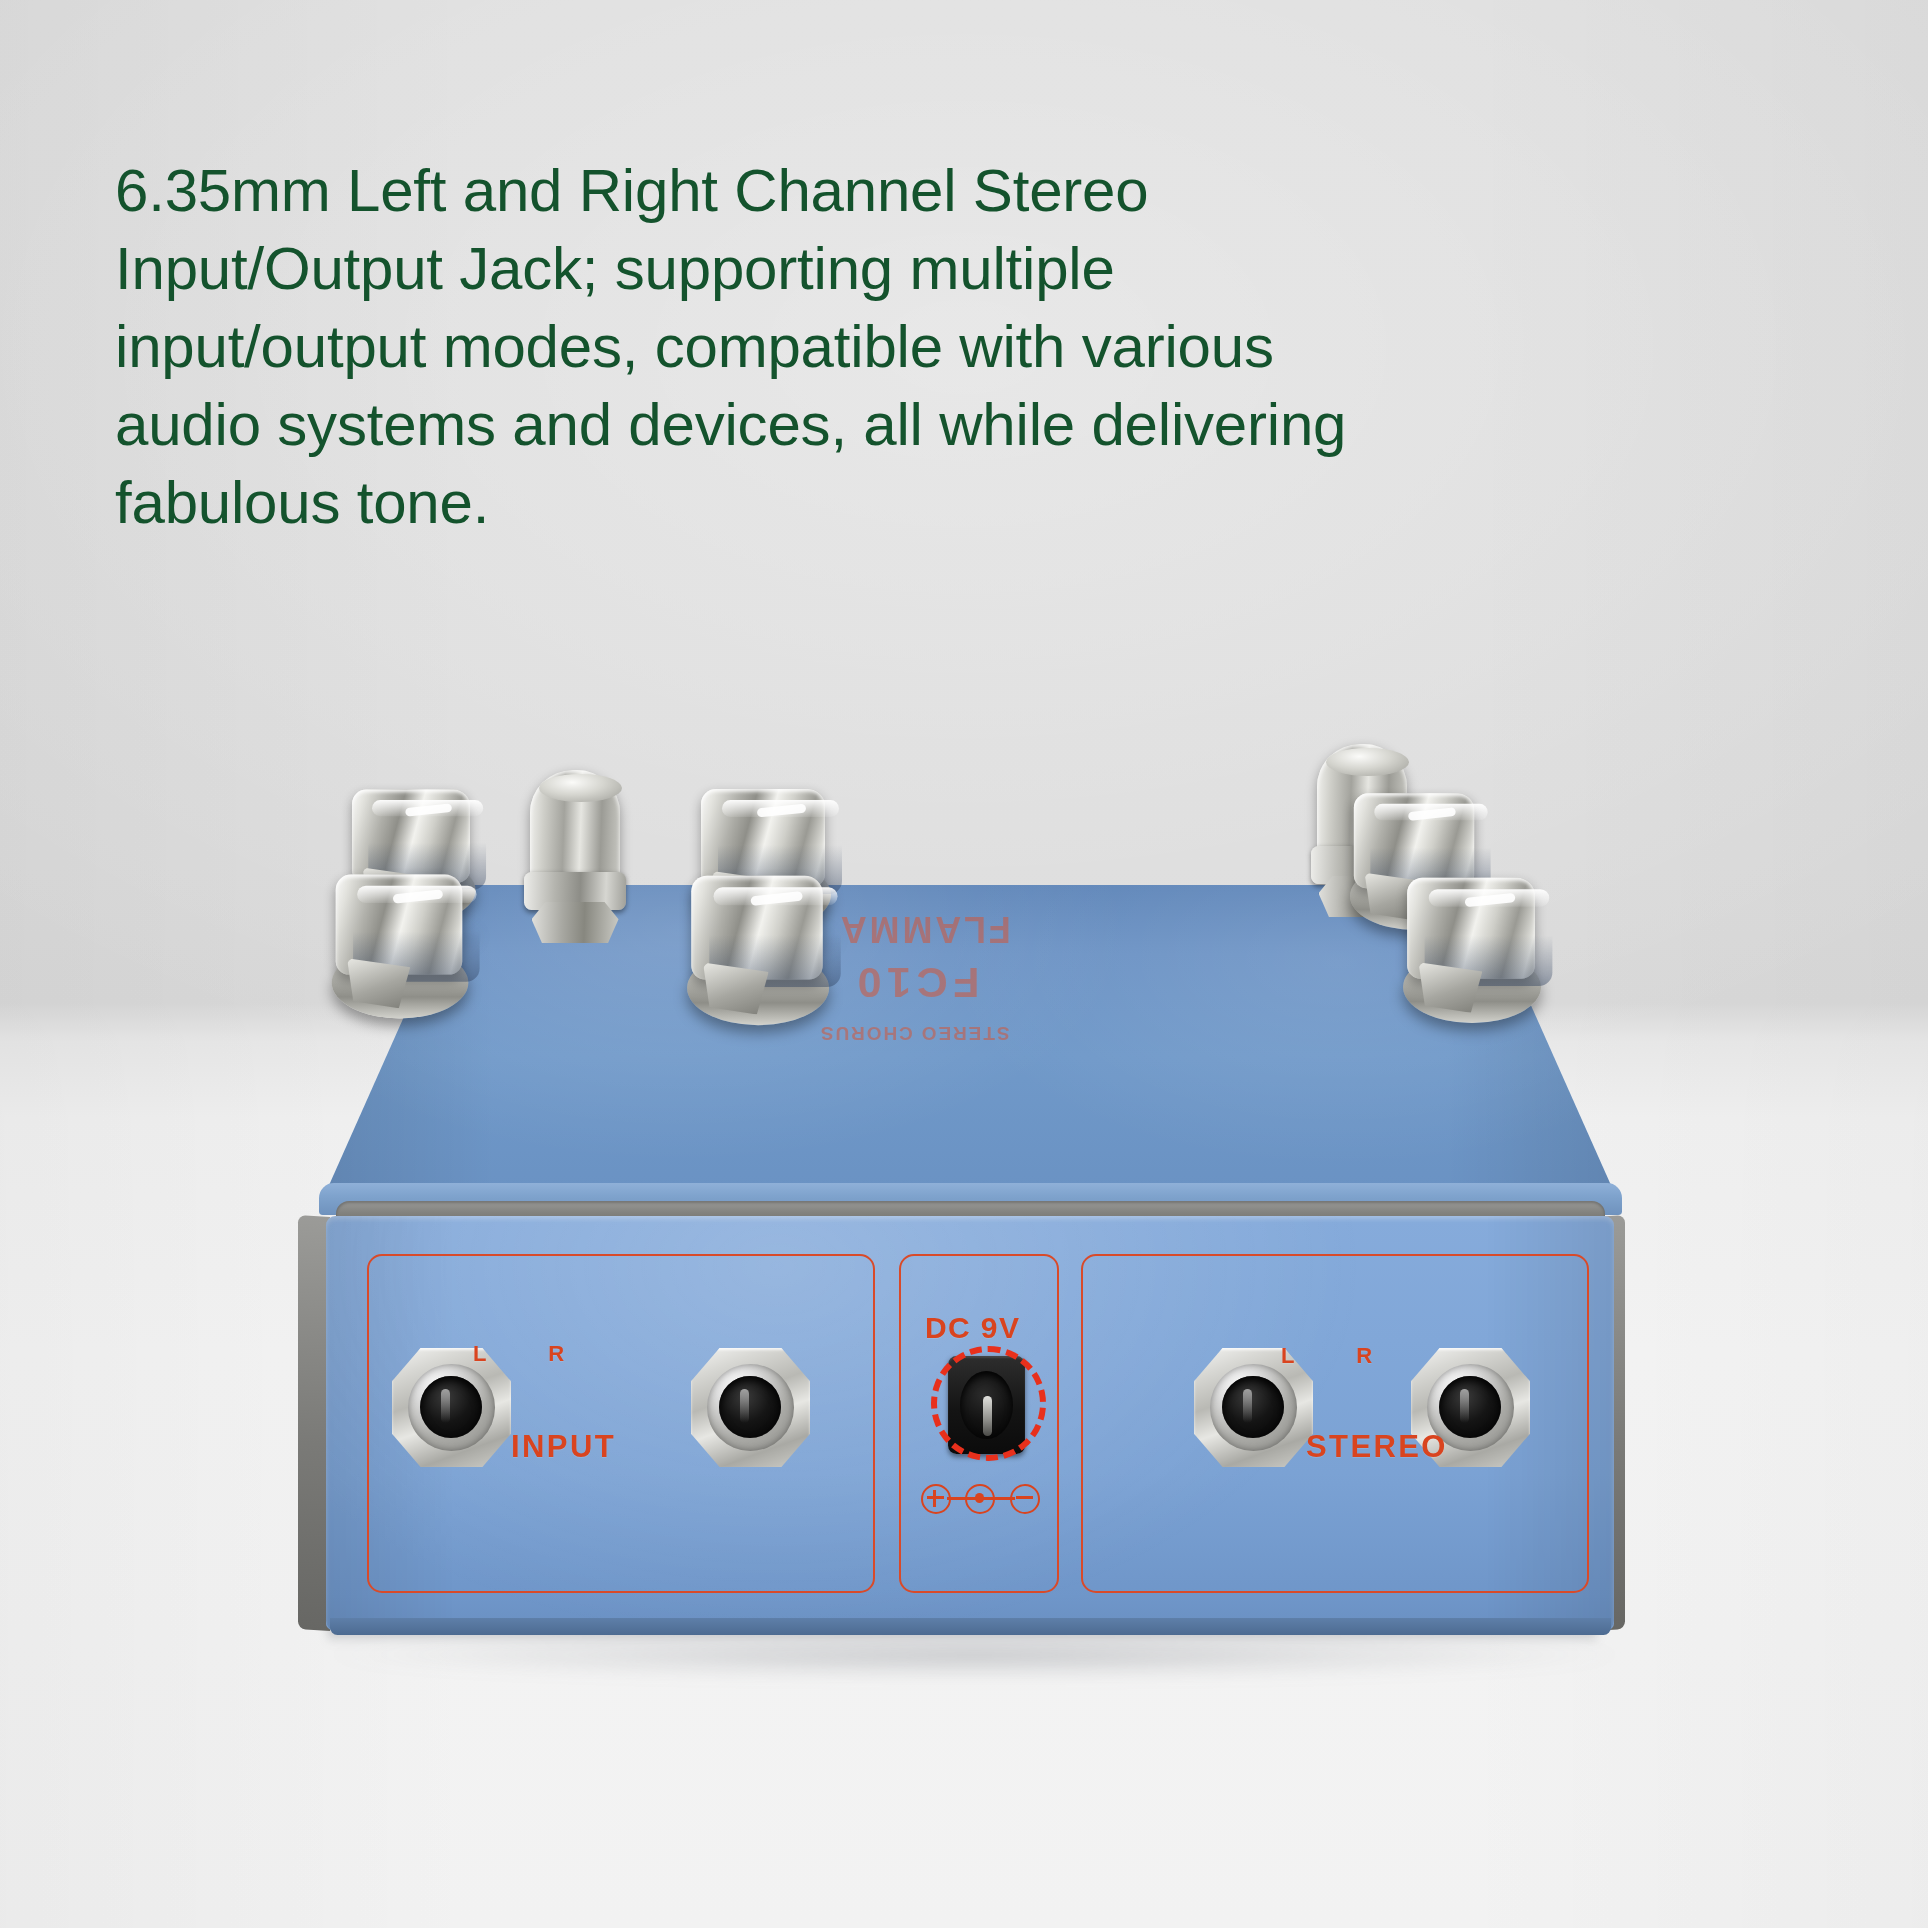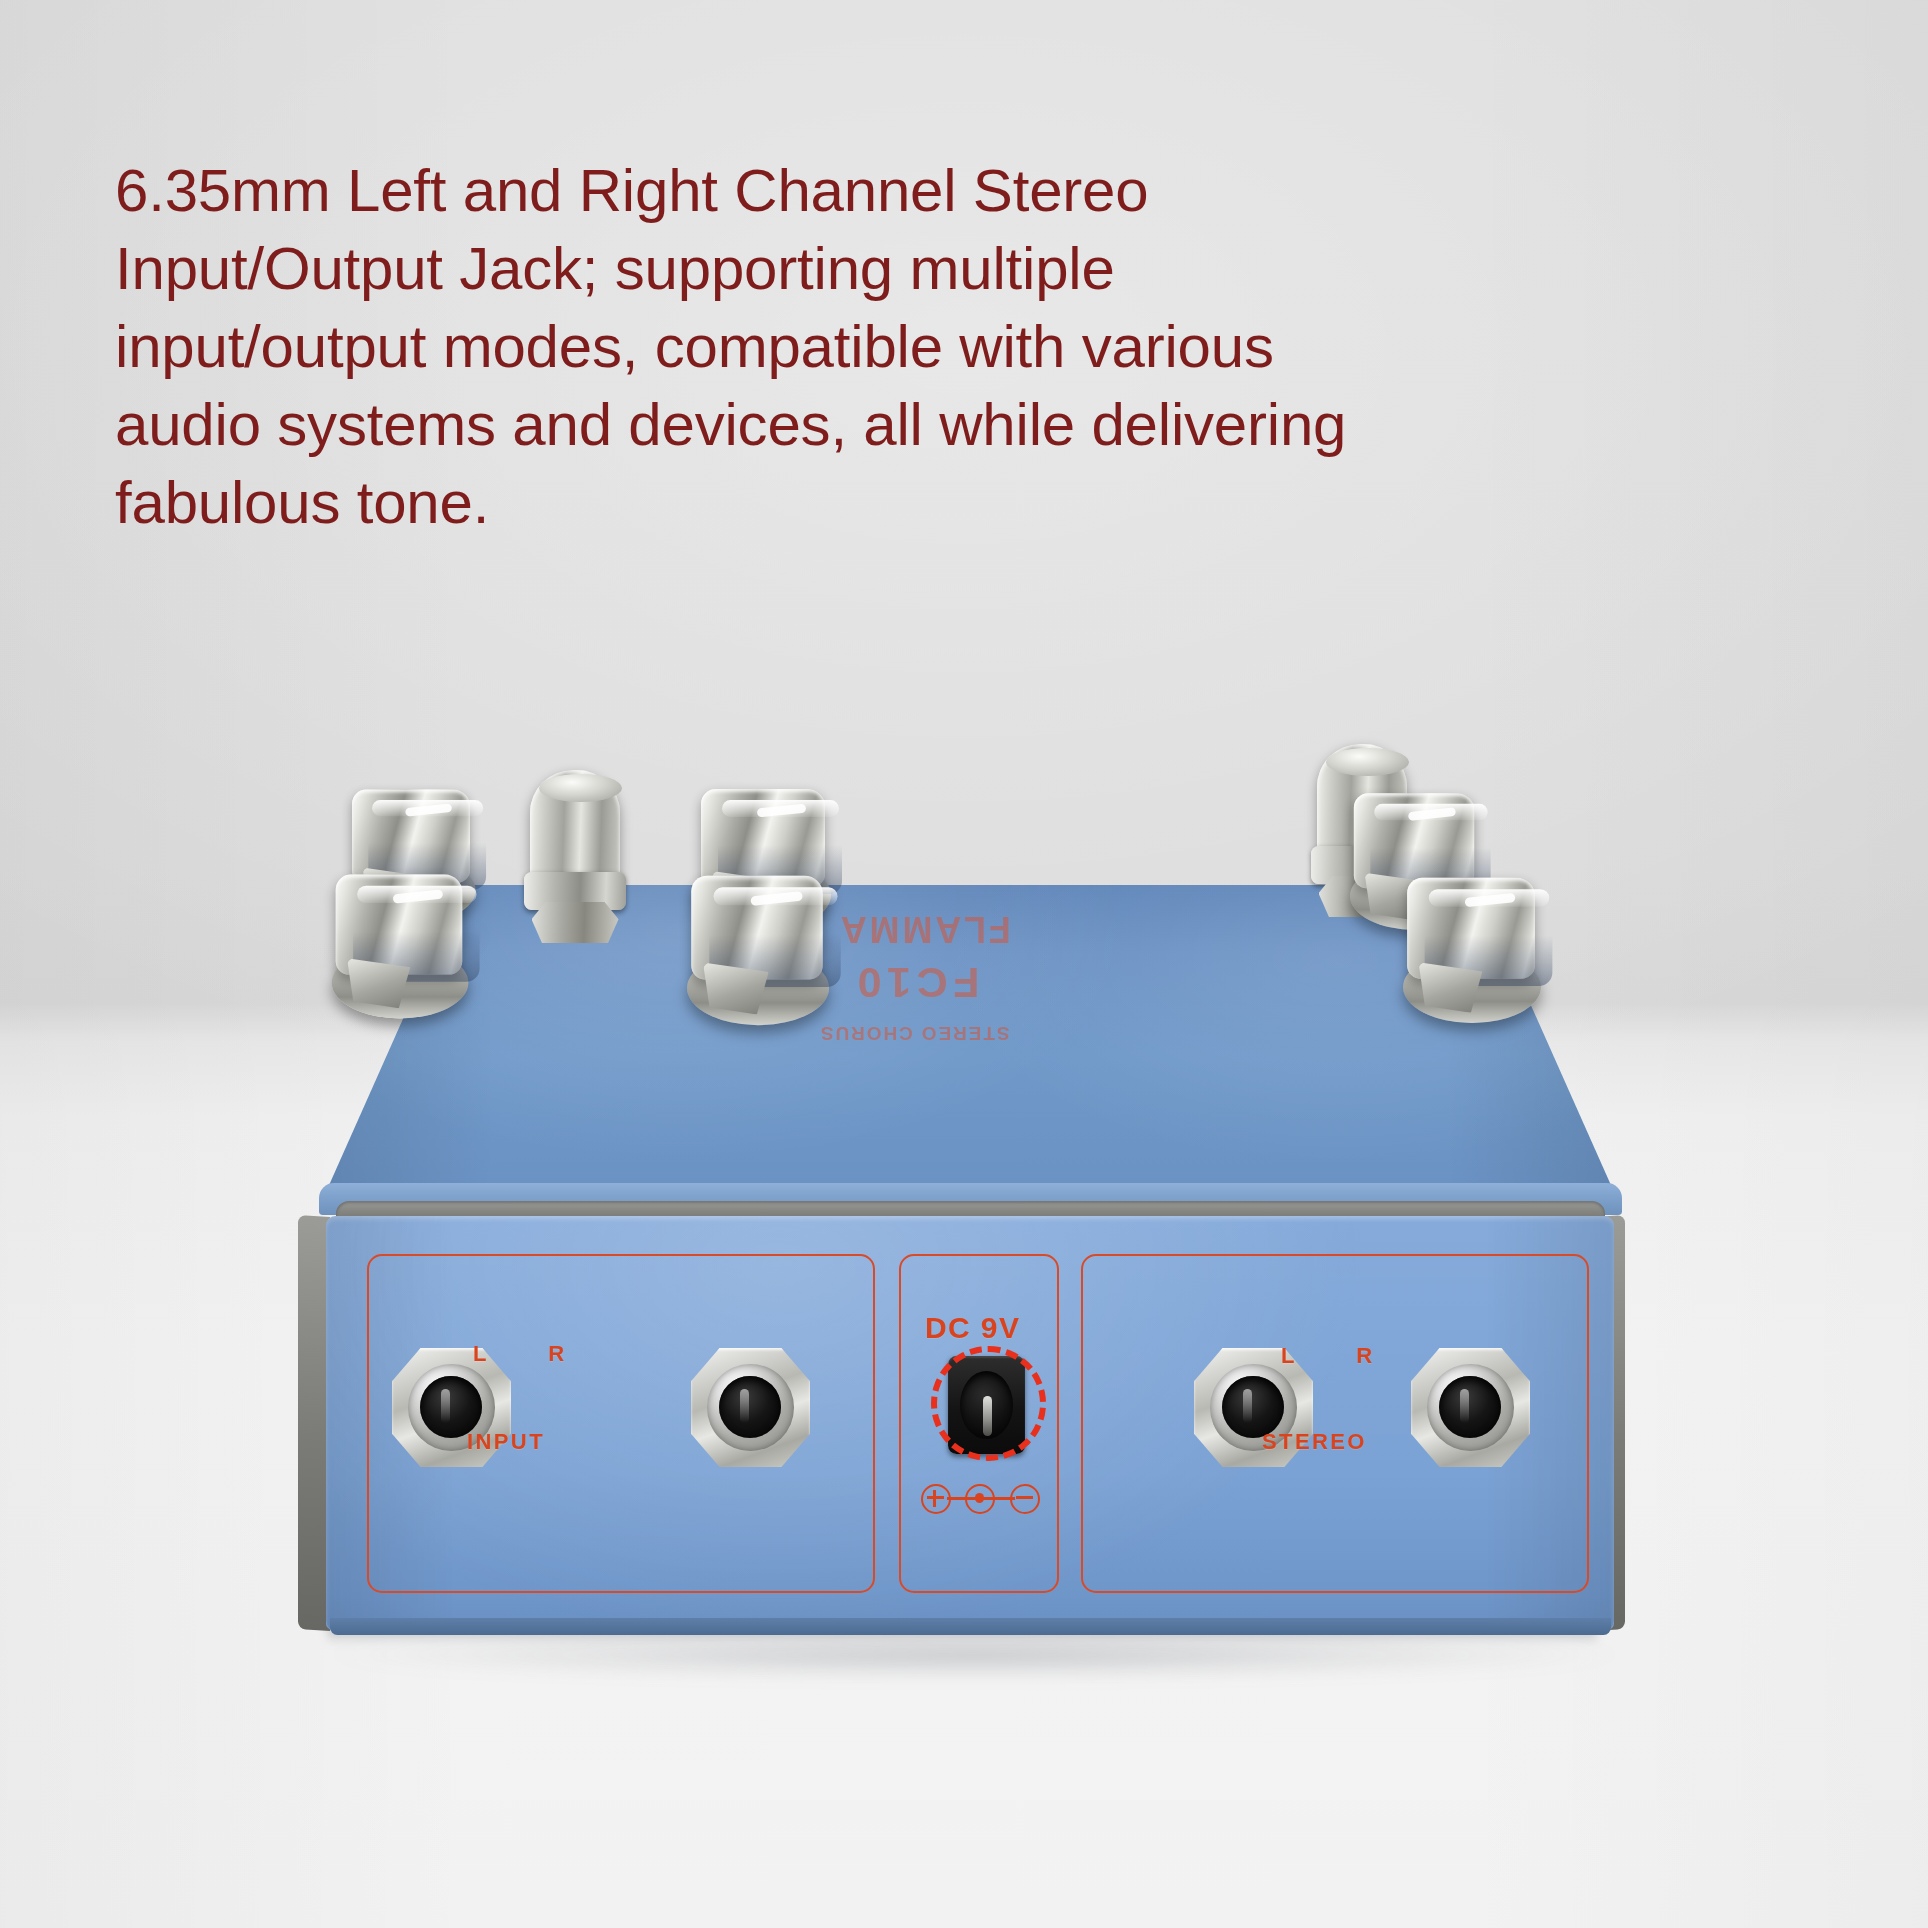--- a/index.html
+++ b/index.html
@@ -38,21 +38,21 @@
     font-weight:700;
     letter-spacing:-1.4px;
     color:#333e47;
     line-height:1.12;
     white-space:nowrap;
   }
   #body-copy{
     margin-top:62px;
     font-size:60px;
     font-weight:500;
-    color:#7f1d1d;
+    color:#14532d;
     line-height:78px;
     width:1318px;
     letter-spacing:-0.2px;
   }
 
   
   #pedal-stage{
     position:absolute;
     left:311px; top:885px;
     width:1318px; height:847px;
@@ -164,21 +164,21 @@
   
   .silk-txt{
     position:absolute;
     color:#d9441f;
     font-weight:800;
     letter-spacing:0.9px;
     white-space:nowrap;
     text-shadow:0 0.9px 0 rgba(255,255,255,.12);
   }
   .silk-lr  { font-size:22px; letter-spacing:28px; }
-  .silk-name{ font-size:22px; letter-spacing:2.4px; }
+  .silk-name{ font-size:31px; letter-spacing:2.4px;margin-left:44px; }
 
   #lbl-in-lr   { left:162px; top:456px; }
   #lbl-in-name { left:156px; top:544px; }
   #lbl-out-lr  { left:970px; top:458px; }
   #lbl-out-name{ left:951px; top:544px; }
   #lbl-dc      { left:614px; top:426px; font-size:30px; letter-spacing:1.4px;}
 
   
   .jack{
     position:absolute; width:119px; height:119px;

